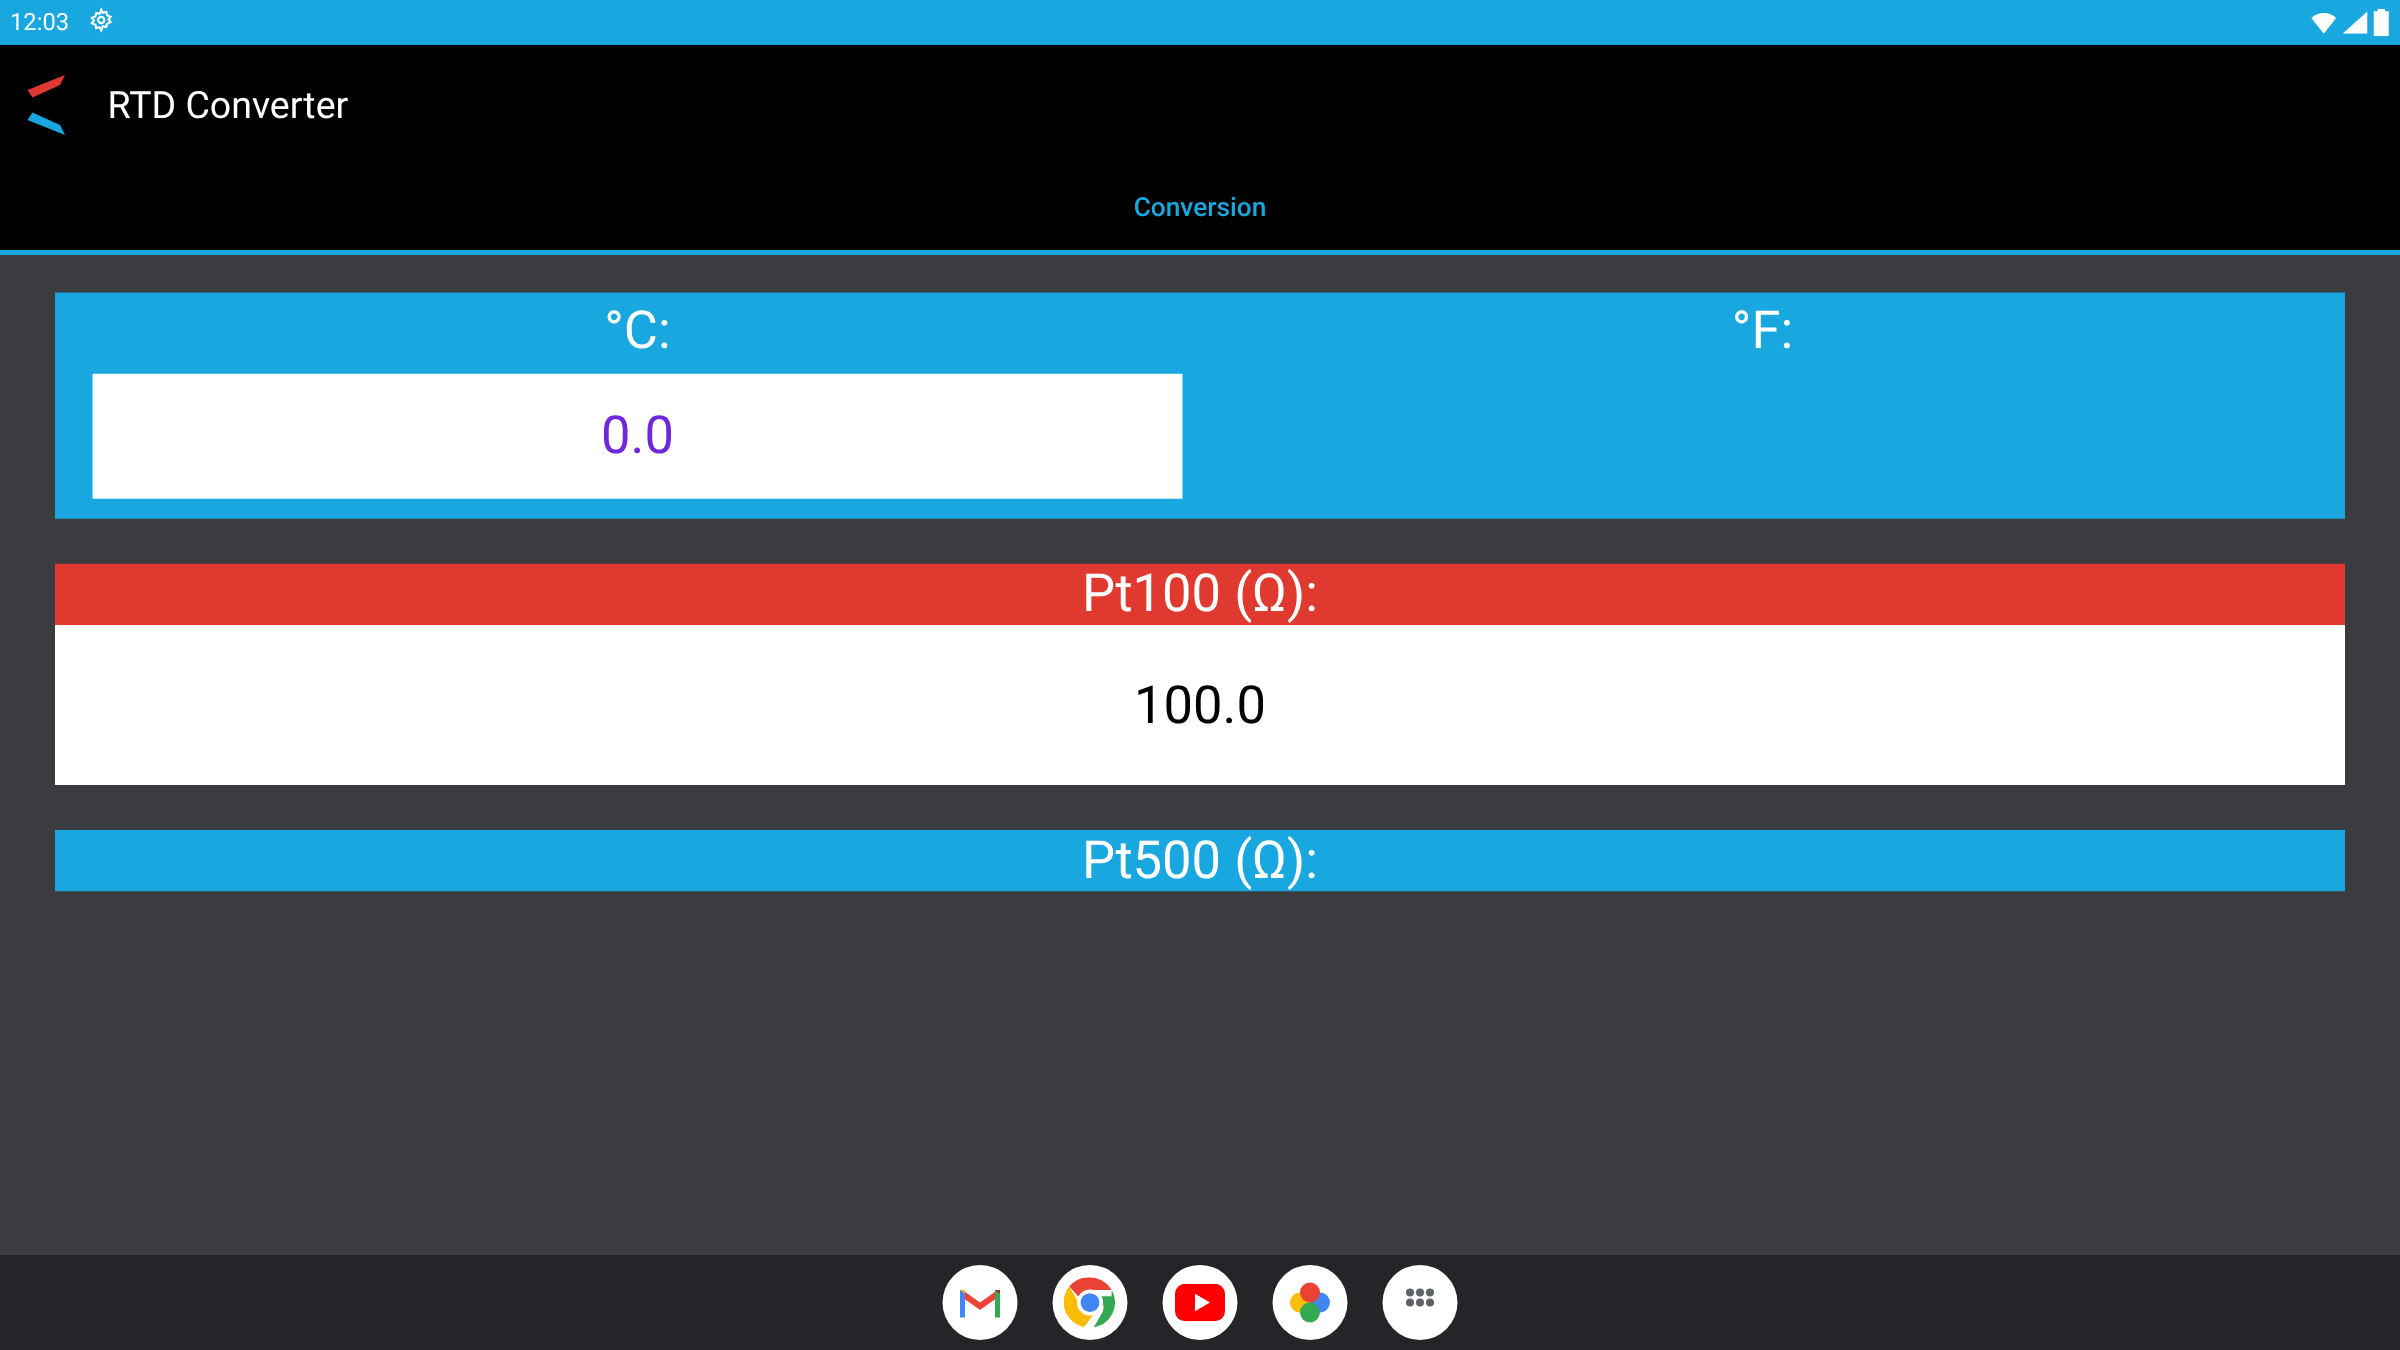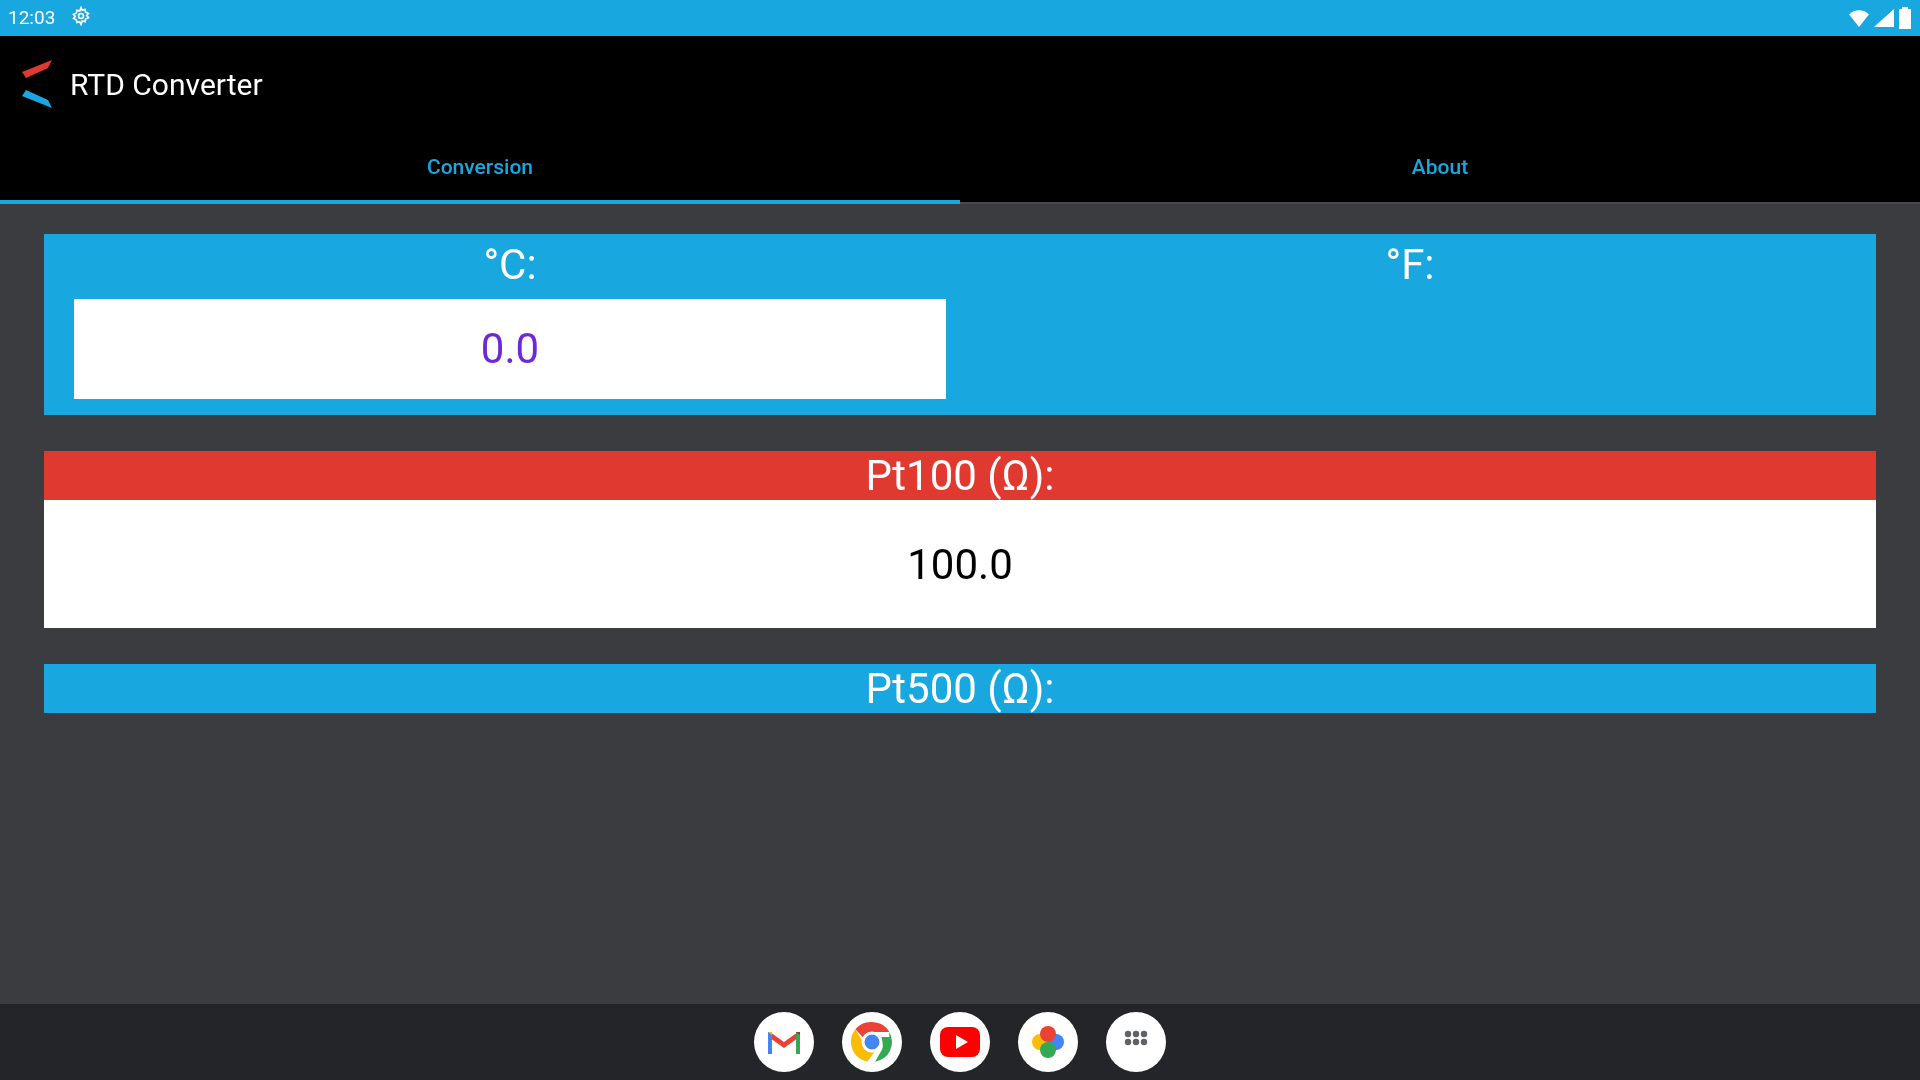--- a/index.html
+++ b/index.html
@@ -20,21 +20,21 @@
 .status-right { display: flex; align-items: center; gap: 4px; }
 .status-right svg { display: block; }
 
 
 .app-bar {
   height: 96px;
   background: #000;
   display: flex;
   align-items: center;
   padding: 0 18px;
-  gap: 12px;
+  gap: 28px;
 }
 .app-title { color: #fff; font-size: 30px; font-weight: 400; }
 .app-logo { width: 40px; height: 52px; position: relative; }
 
 
 .tabs {
   height: 72px;
   background: #000;
   display: flex;
   border-bottom: 2px solid #4a4a4a;
@@ -153,23 +153,20 @@
         <path fill="#E0392F" d="M4 14 L34 2 L30 10 L8 20 Z"></path>
         <path fill="#19A7DF" d="M4 38 L34 50 L30 42 L8 32 Z"></path>
       </svg>
     </span>
     <span class="app-title">RTD Converter</span>
   </div>
 
   <div class="tabs">
     <div class="tab active">
       <span>Conversion</span>
-    </div>
-    <div class="tab">
-      <span>About</span>
     </div>
   </div>
 
   <div class="content">
 
     <div class="card-blue" style="padding:0 30px 16px 30px;">
       <div class="temp-row" style="gap:28px; background:transparent;">
         <div class="temp-col">
           <div class="temp-header">°C:</div>
           <input class="temp-input" value="0.0" style="">

